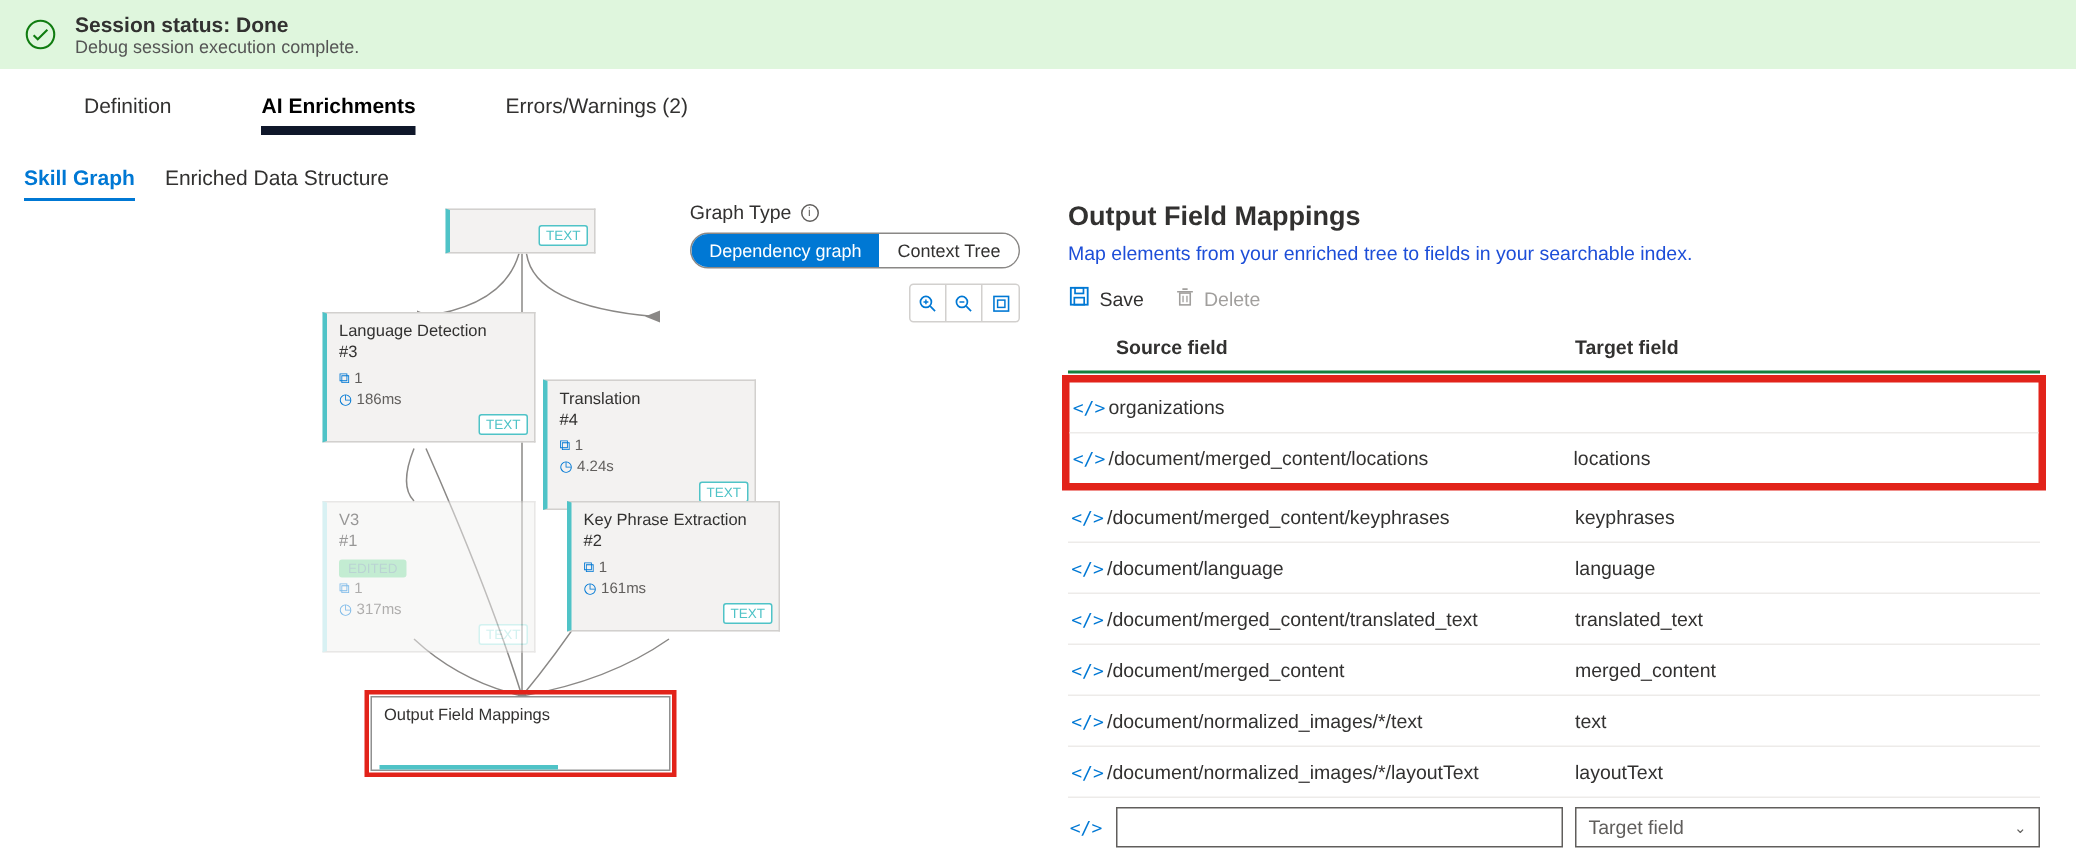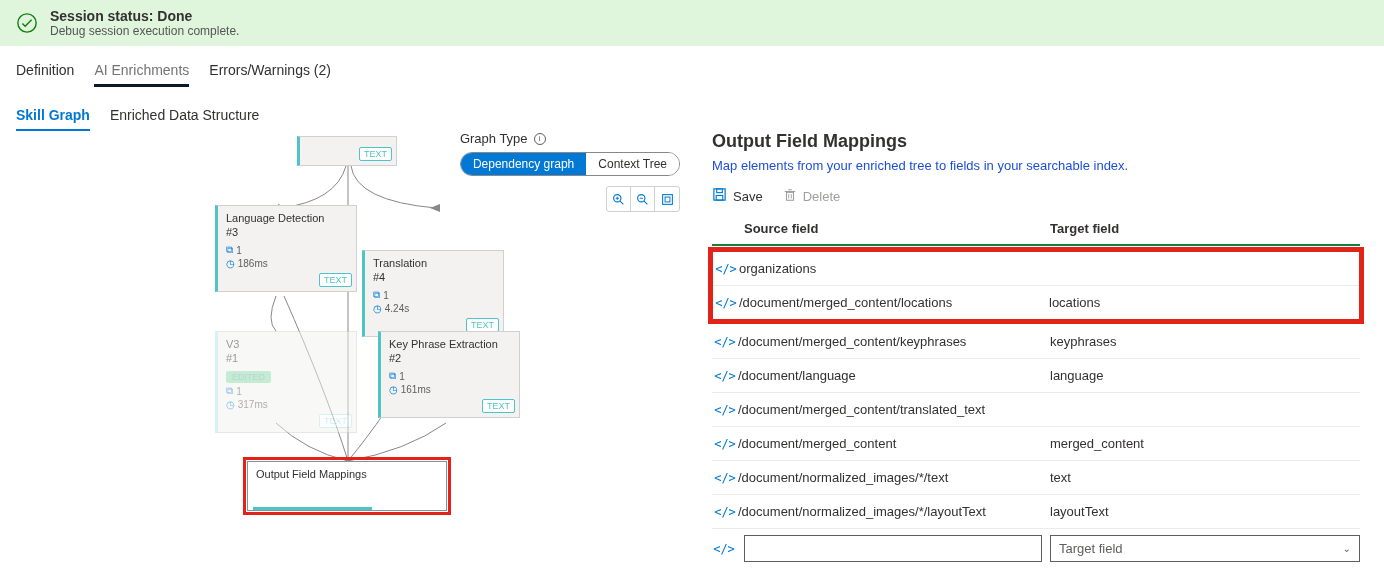--- a/index.html
+++ b/index.html
@@ -6,22 +6,22 @@
     body { background: #fff; color: #323130; font-size: 13px; overflow: hidden; }
     .container { width: 1384px; height: 569px; position: relative; }
 
     .status-banner { background: #dff6dd; border-left: none; padding: 8px 16px; display: flex; align-items: center; gap: 12px; }
     .status-icon { width: 22px; height: 22px; display: flex; align-items: center; justify-content: center; }
     .status-icon svg { width: 22px; height: 22px; }
     .status-text-wrap .status-title { font-weight: 600; font-size: 14px; color: #323130; }
     .status-text-wrap .status-message { font-size: 12px; color: #555; margin-top: 0; }
 
     .tabs { display: flex; gap: 20px; padding: 10px 16px 0 16px; border-bottom: none; }
-    .tab { padding: 6px 0; font-size: 14px; color: #323130; cursor: pointer; border-bottom: 2px solid transparent; }
-    .tab.active { border-bottom: 3px solid #0f172a; color: #737373; font-weight: 400; }
+    .tab { padding: 6px 0; font-size: 14px; color: #323130; cursor: pointer; border-bottom: 2px solid transparent; margin-left: 40px; }
+    .tab.active { border-bottom: 6px solid #0f172a; color: #000000; font-weight: 700; }
 
     .subtabs { display: flex; gap: 20px; padding: 14px 16px 0 16px; }
     .subtab { padding: 6px 0; font-size: 14px; color: #323130; cursor: pointer; border-bottom: 2px solid transparent; }
     .subtab.active { border-bottom: 2px solid #0078d4; color: #0078d4; font-weight: 700; }
 
     .main { display: flex; height: calc(100% - 120px); }
     .left { flex: 1; position: relative; padding: 0 16px; }
     .right { width: 680px; padding: 0 24px 0 8px; }
 
     .graph-controls { position: absolute; top: 0; right: 24px; }
@@ -281,20 +281,21 @@
         <span class="target">keyphrases</span>
       </div>
       <div class="mapping-row">
         <span class="code-icon">&lt;/&gt;</span>
         <span class="source">/document/language</span>
         <span class="target">language</span>
       </div>
       <div class="mapping-row">
         <span class="code-icon">&lt;/&gt;</span>
         <span class="source">/document/merged_content/translated_text</span>
+        <span class="target">translated_text</span>
       </div>
       <div class="mapping-row">
         <span class="code-icon">&lt;/&gt;</span>
         <span class="source">/document/merged_content</span>
         <span class="target">merged_content</span>
       </div>
       <div class="mapping-row">
         <span class="code-icon">&lt;/&gt;</span>
         <span class="source">/document/normalized_images/*/text</span>
         <span class="target">text</span>

